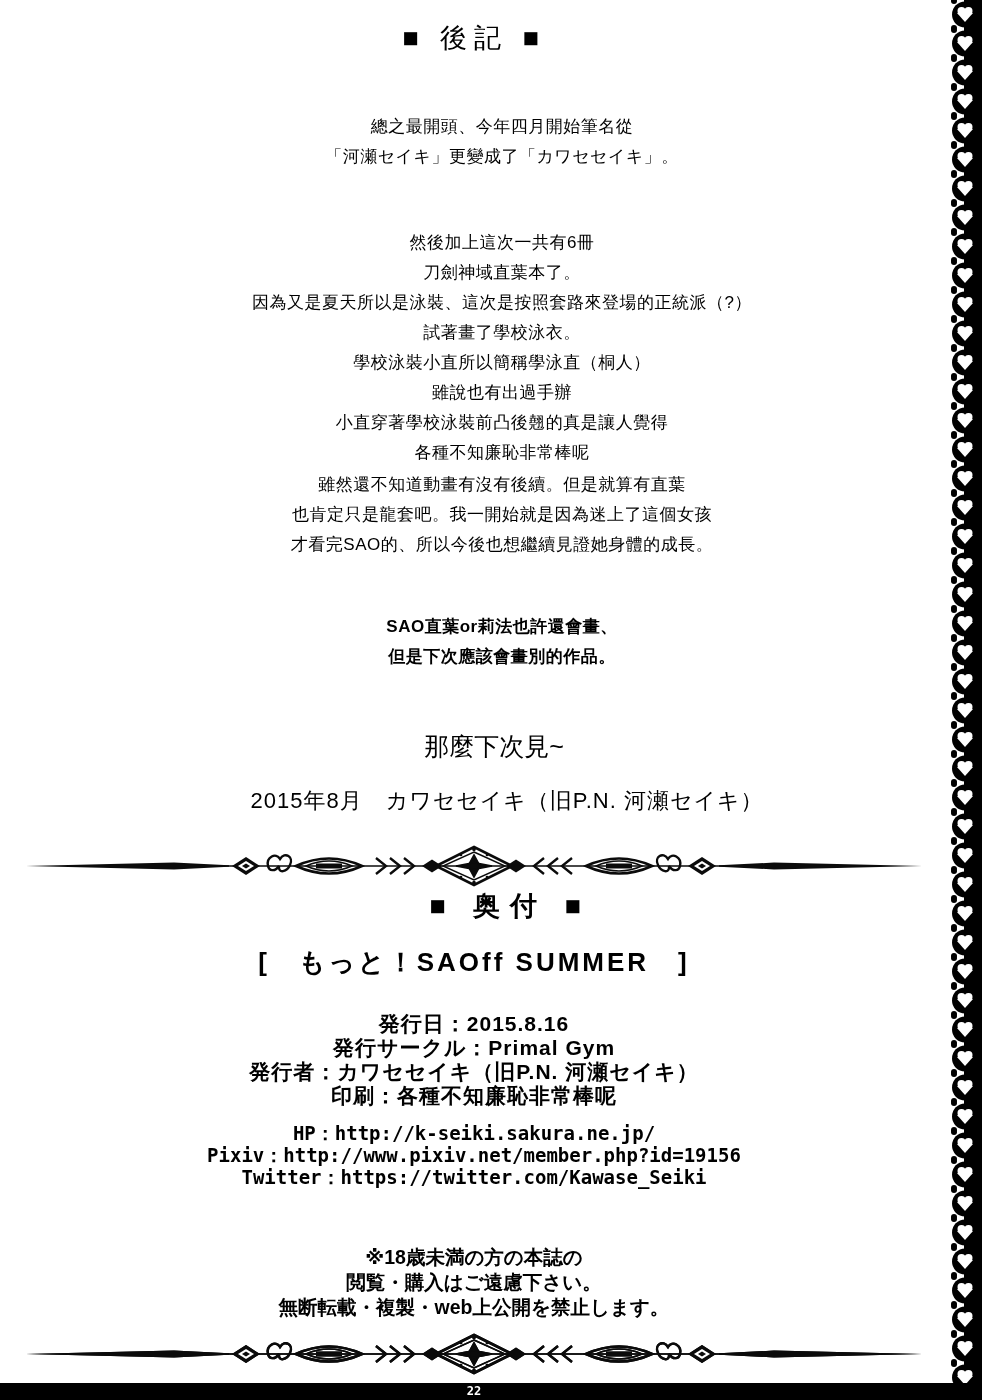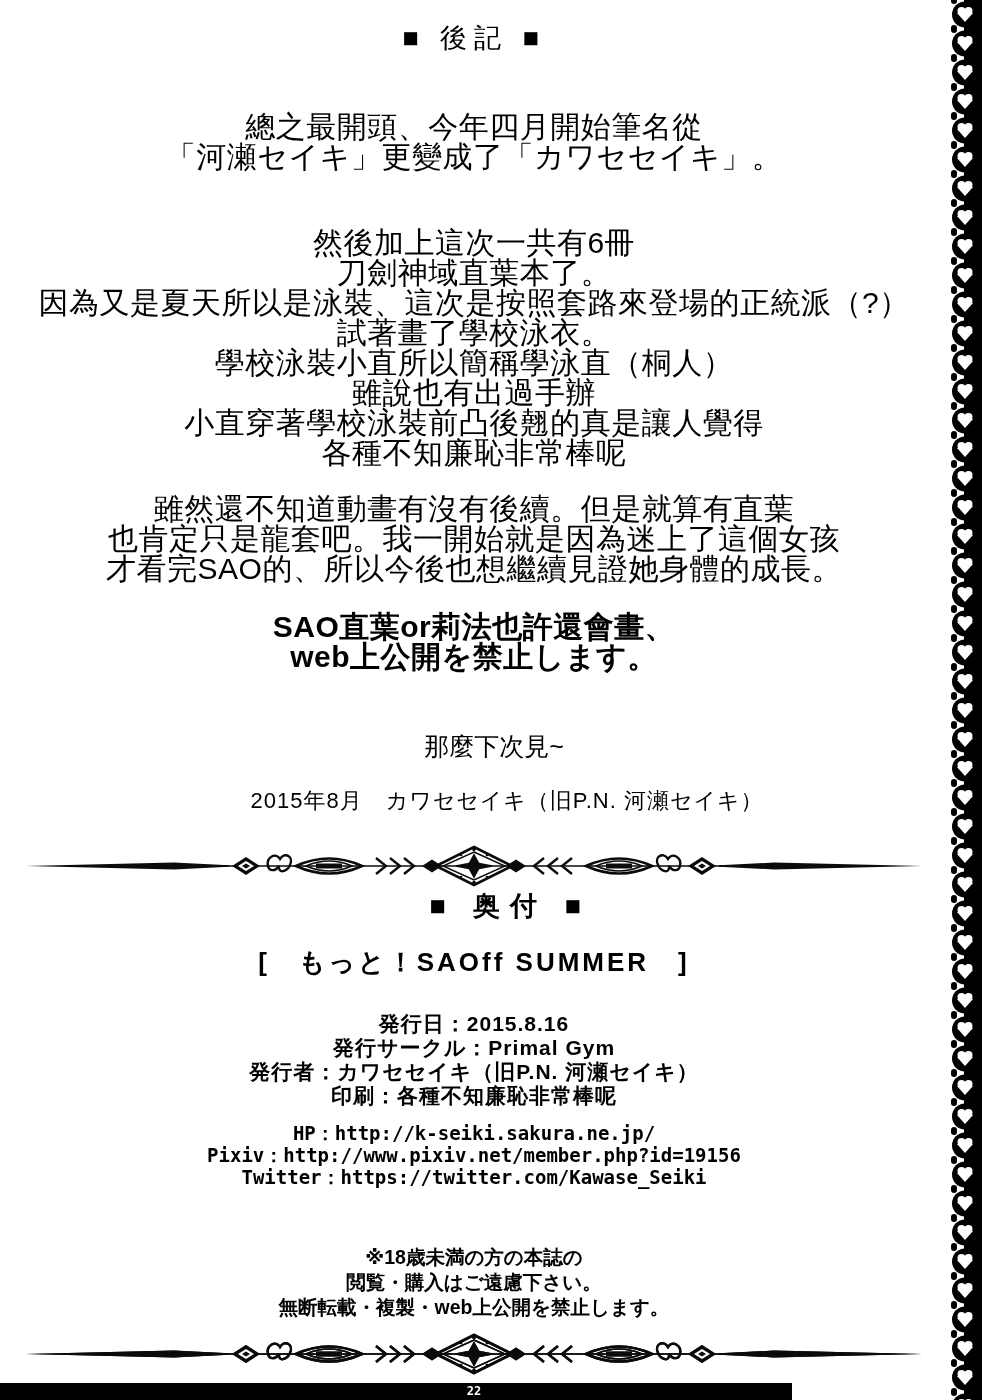--- a/index.html
+++ b/index.html
@@ -5,43 +5,43 @@
   html,body{margin:0;padding:0;}
   body{
     width:982px;height:1400px;position:relative;background:#fff;color:#000;
     font-family:"Liberation Sans","DejaVu Sans",sans-serif;
     overflow:hidden;
   }
   .abs{position:absolute;left:0;width:948px;text-align:center;}
   .afterword-heading{
     top:20px;font-size:27px;font-weight:500;letter-spacing:7px;
   }
-  .body-para{font-size:30px;line-height:30px;letter-spacing:0.5px;}
+  .body-para{font-size:17px;line-height:30px;letter-spacing:0.5px;margin-left:28px;}
   .para1{top:112px;}
   .para2{top:228px;}
-  .para3{top:494px;}
+  .para3{top:470px;}
   .para4{top:612px;font-weight:bold;}
   .closing{top:730px;font-size:25px;margin-left:20px;}
   .signature{top:786px;font-size:22px;letter-spacing:1px;margin-left:33px;}
   .divider{left:14px;width:920px;position:absolute;}
   .divider1{top:845px;}
   .divider2{top:1333px;}
   .colophon-heading{
     top:888px;font-size:27px;font-weight:700;letter-spacing:10px;margin-left:36px;
   }
   .book-title{top:945px;font-size:26px;font-weight:700;letter-spacing:3px;}
   .details{top:1012px;font-size:21px;line-height:24px;font-weight:700;letter-spacing:1px;}
   .links{
     top:1122px;font-size:19px;line-height:22px;font-weight:700;
     font-family:"DejaVu Sans Mono","Liberation Mono",monospace;
   }
   .notice{top:1245px;font-size:19.5px;line-height:25px;font-weight:700;}
   .lace{position:absolute;top:0;right:0;width:36px;height:1400px;}
   .footer-bar{
-    position:absolute;left:0;bottom:0;width:792px;height:17px;background:#000;
+    position:absolute;left:0;bottom:0;width:982px;height:17px;background:#000;
   }
   .page-number{
     position:absolute;left:0;width:948px;text-align:center;top:1px;
     color:#fff;font-size:12px;font-weight:700;
     font-family:"DejaVu Sans Mono","Liberation Mono",monospace;
   }
 </style>
 </head>
 <body>
 
@@ -64,21 +64,21 @@
 </div>
 
 <div class="abs body-para para3">
   <div>雖然還不知道動畫有沒有後續。但是就算有直葉</div>
   <div>也肯定只是龍套吧。我一開始就是因為迷上了這個女孩</div>
   <div>才看完SAO的、所以今後也想繼續見證她身體的成長。</div>
 </div>
 
 <div class="abs body-para para4">
   <div>SAO直葉or莉法也許還會畫、</div>
-  <div>web上公開を禁止します。</div>
+  <div>但是下次應該會畫別的作品。</div>
 </div>
 
 <div class="abs closing">那麼下次見~</div>
 <div class="abs signature">2015年8月　カワセセイキ（旧P.N. 河瀬セイキ）</div>
 
 <svg class="divider divider1" width="920" height="42" viewBox="0 0 900 42">
   <g fill="#0b0b0b" stroke="#0b0b0b">
 
     <polygon points="2,21 150,17.6 205,20.2 205,21.8 150,24.4" stroke="none"></polygon>
     <polygon points="898,21 750,17.6 695,20.2 695,21.8 750,24.4" stroke="none"></polygon>

